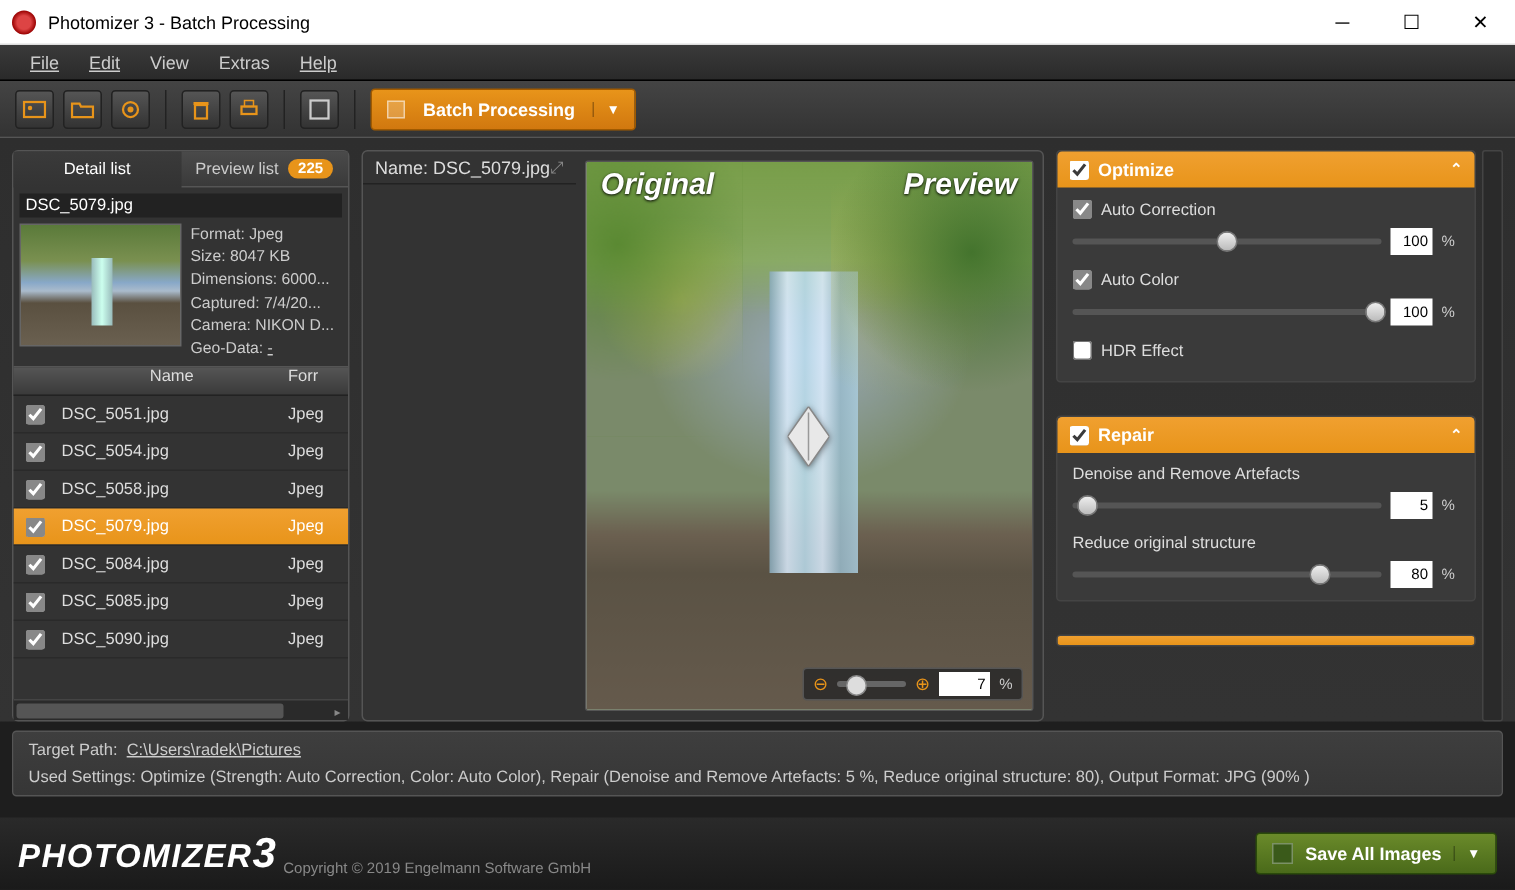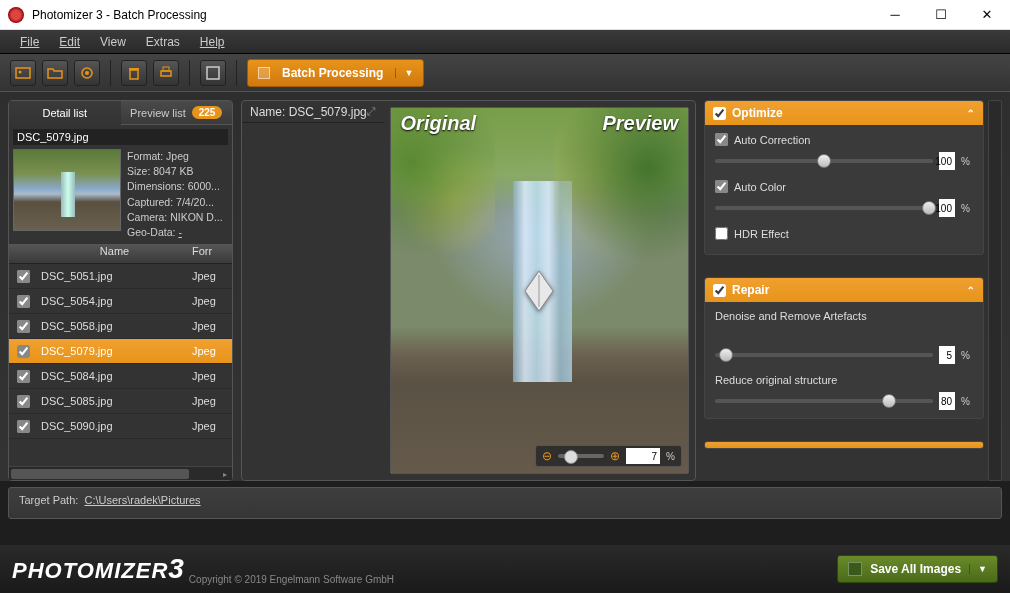--- a/index.html
+++ b/index.html
@@ -89,21 +89,21 @@
 .panel-hdr { height:24px; background:linear-gradient(#f0a030,#e8941a); display:flex; align-items:center; padding:0 8px; font-size:12px; font-weight:bold; color:#fff; border-radius:3px 3px 0 0; }
 .panel-hdr input { margin-right:6px; accent-color:#fff; }
 .panel-hdr .coll { margin-left:auto; font-size:10px; }
 .panel-body { padding:8px 10px; font-size:11px; color:#ddd; }
 .ctrl-row { margin-bottom:10px; }
 .ctrl-row label { display:flex; align-items:center; gap:6px; margin-bottom:6px; }
 .ctrl-row input[type=checkbox] { accent-color:#888; }
 .slider-row { display:flex; align-items:center; gap:6px; }
 .track { flex:1; height:4px; background:#555; border-radius:2px; position:relative; }
 .track .knob { position:absolute; top:-5px; width:14px; height:14px; background:linear-gradient(#eee,#bbb); border:1px solid #777; border-radius:50%; transform:translateX(-50%); }
-.valbox { width:16px; height:18px; background:#fff; color:#000; font-size:10px; display:flex; align-items:center; justify-content:flex-end; padding-right:3px; }
+.valbox { width:28px; height:18px; background:#fff; color:#000; font-size:10px; display:flex; align-items:center; justify-content:flex-end; padding-right:3px; }
 .pct2 { color:#ccc; font-size:10px; width:12px; }
 .panel-strip { height:8px; background:linear-gradient(#f0a030,#e8941a); border:1px solid #444; border-radius:3px; }
 
 
 .info { padding:6px 10px; margin:6px 8px 0 8px; border:1px solid #555; border-radius:3px; background:linear-gradient(#3e3e3e,#363636); font-size:11px; color:#ccc; }
 .info .tp { margin-bottom:6px; }
 .info .tp a { color:#ccc; }
 .footer { position:absolute; bottom:0; left:0; right:0; height:48px; display:flex; align-items:center; padding:0 12px; background:linear-gradient(#2a2a2a,#1a1a1a); }
 .logo { color:#fff; font-size:22px; font-weight:900; letter-spacing:1px; font-style:italic; }
 .logo .n3 { font-size:28px; }
@@ -342,21 +342,21 @@
         </div>
 
         <div class="panel">
           <div class="panel-hdr">
             <input type="checkbox" checked="" style="">
             <span>Repair</span>
             <span class="coll">⌃</span>
           </div>
           <div class="panel-body">
             <div class="ctrl-row">
-              <div style="margin-bottom:24px">Denoise and Remove Artefacts</div>
+              <div style="margin-bottom:6px">Denoise and Remove Artefacts</div>
               <div class="slider-row">
                 <div class="track">
                     <div class="knob" style="left:5%"></div>
                   </div>
                 <div class="valbox">5</div>
                 <span class="pct2">%</span>
               </div>
             </div>
             <div class="ctrl-row" style="margin-bottom:0">
               <div style="margin-bottom:6px">Reduce original structure</div>
@@ -373,20 +373,21 @@
 
         <div class="panel-strip"></div>
       </div>
     </div>
     <div class="scrollbar-r"></div>
   </div>
 </div>
 
 <div class="info">
   <div class="tp"><span>Target Path:</span>&nbsp;&nbsp;<a href="#">C:\Users\radek\Pictures</a></div>
+  <div><span>Used Settings:</span> <span>Optimize (Strength: Auto Correction, Color: Auto Color), Repair (Denoise and Remove Artefacts: 5 %, Reduce original structure: 80), Output Format: JPG (90% )</span></div>
 </div>
 
 <div class="footer">
   <div class="logo"><span>PHOTOMIZER</span><span class="n3">3</span></div>
   <div class="copy">Copyright © 2019 Engelmann Software GmbH</div>
   <div class="save-btn">
     <span class="disk"></span>
     <span>Save All Images</span>
     <span class="arr">▼</span>
   </div>

